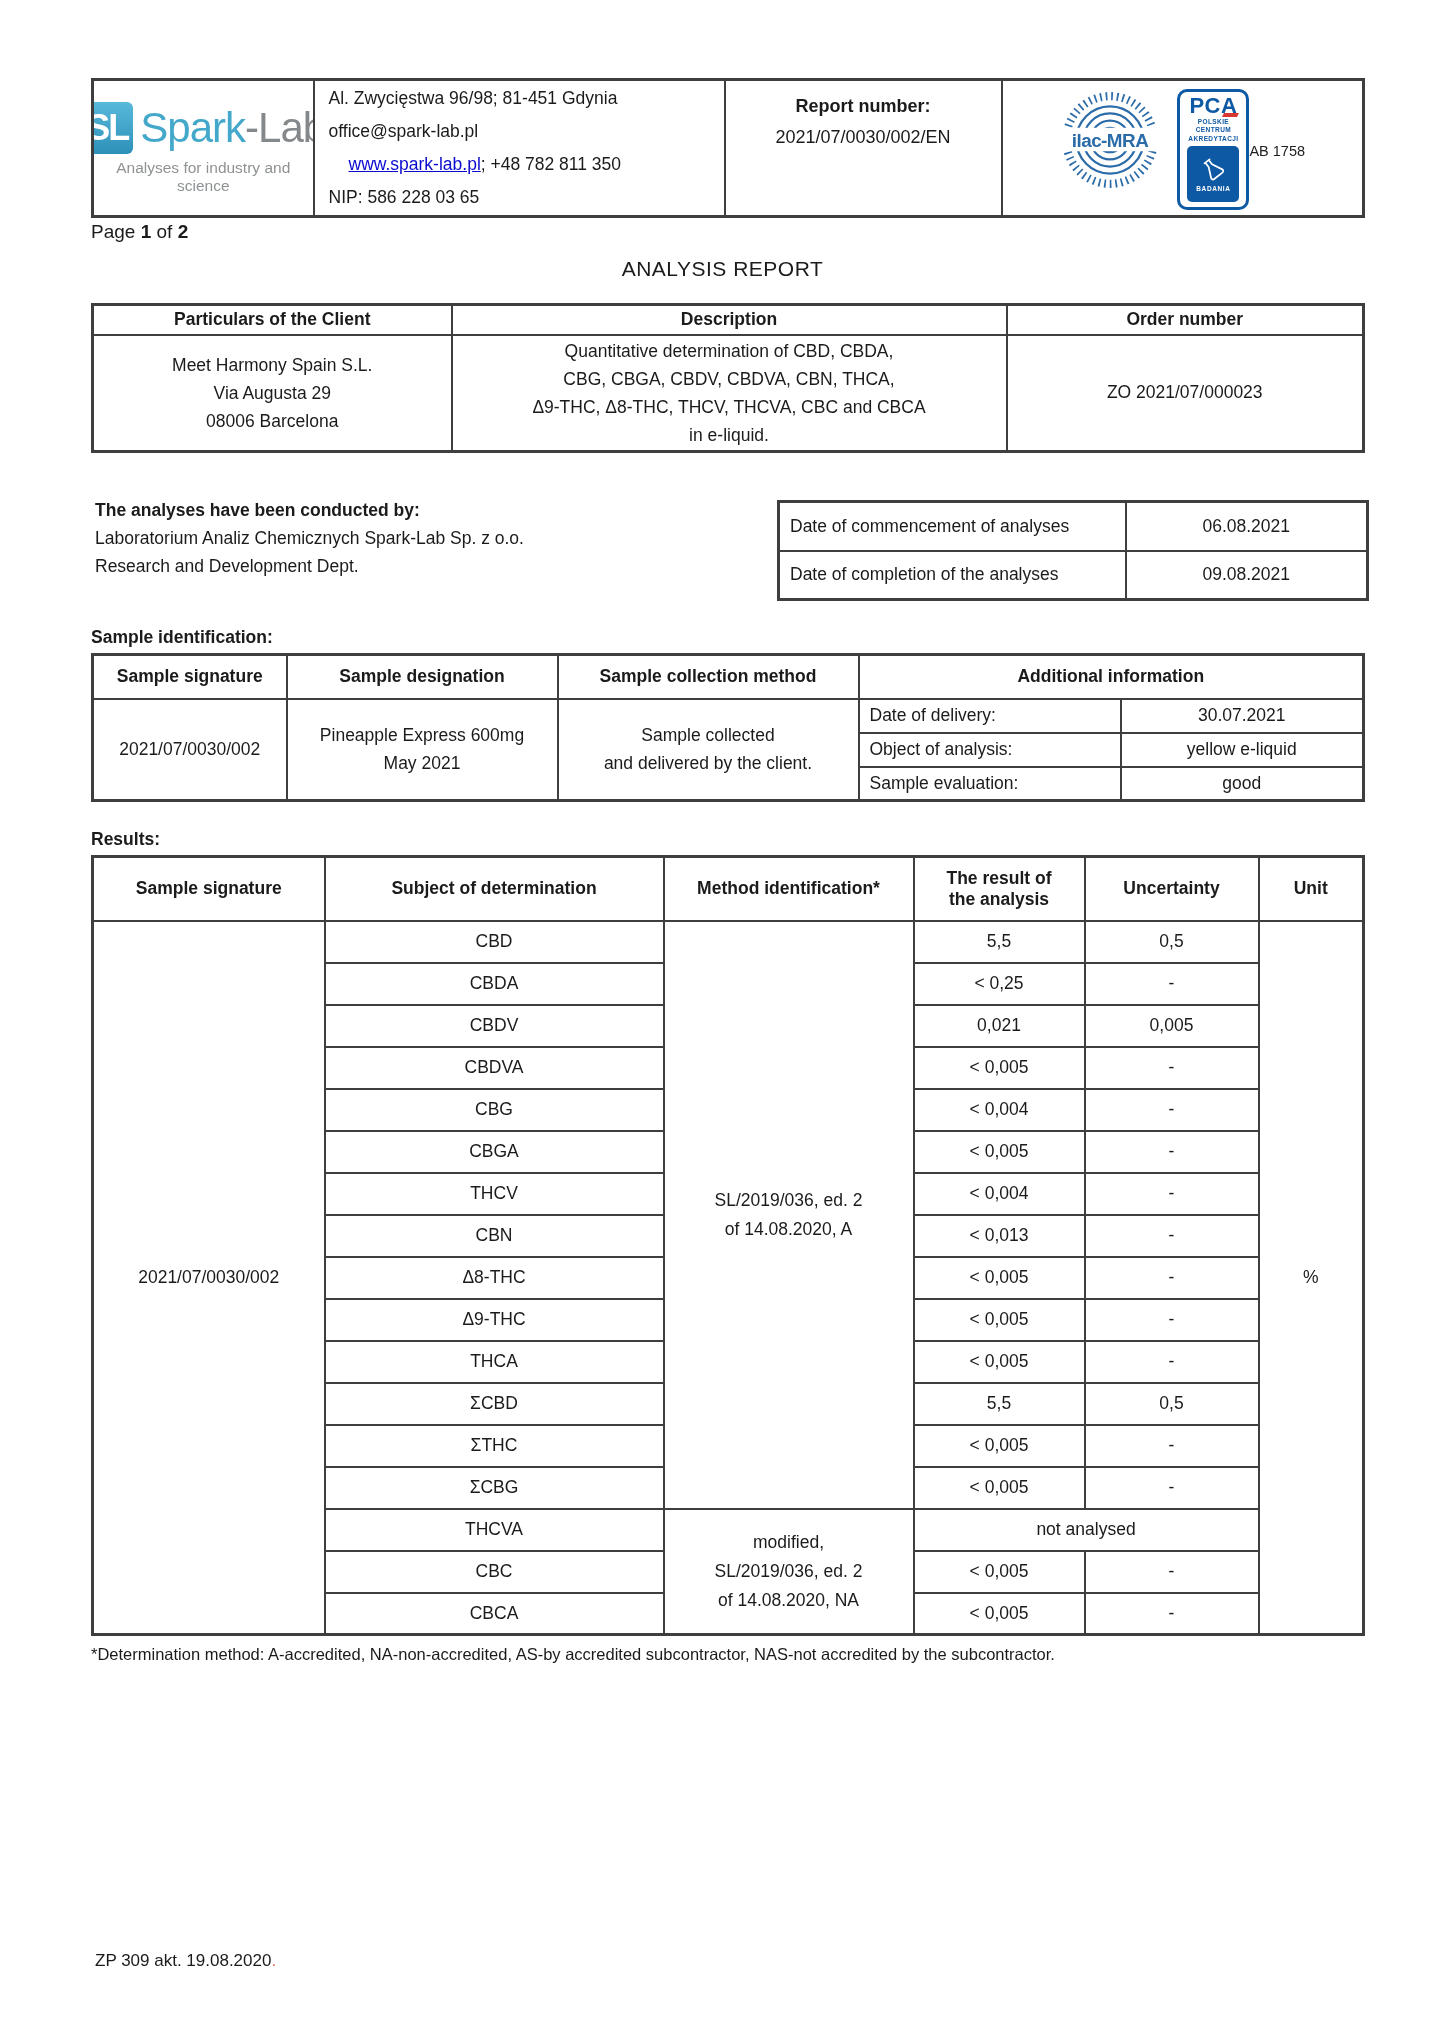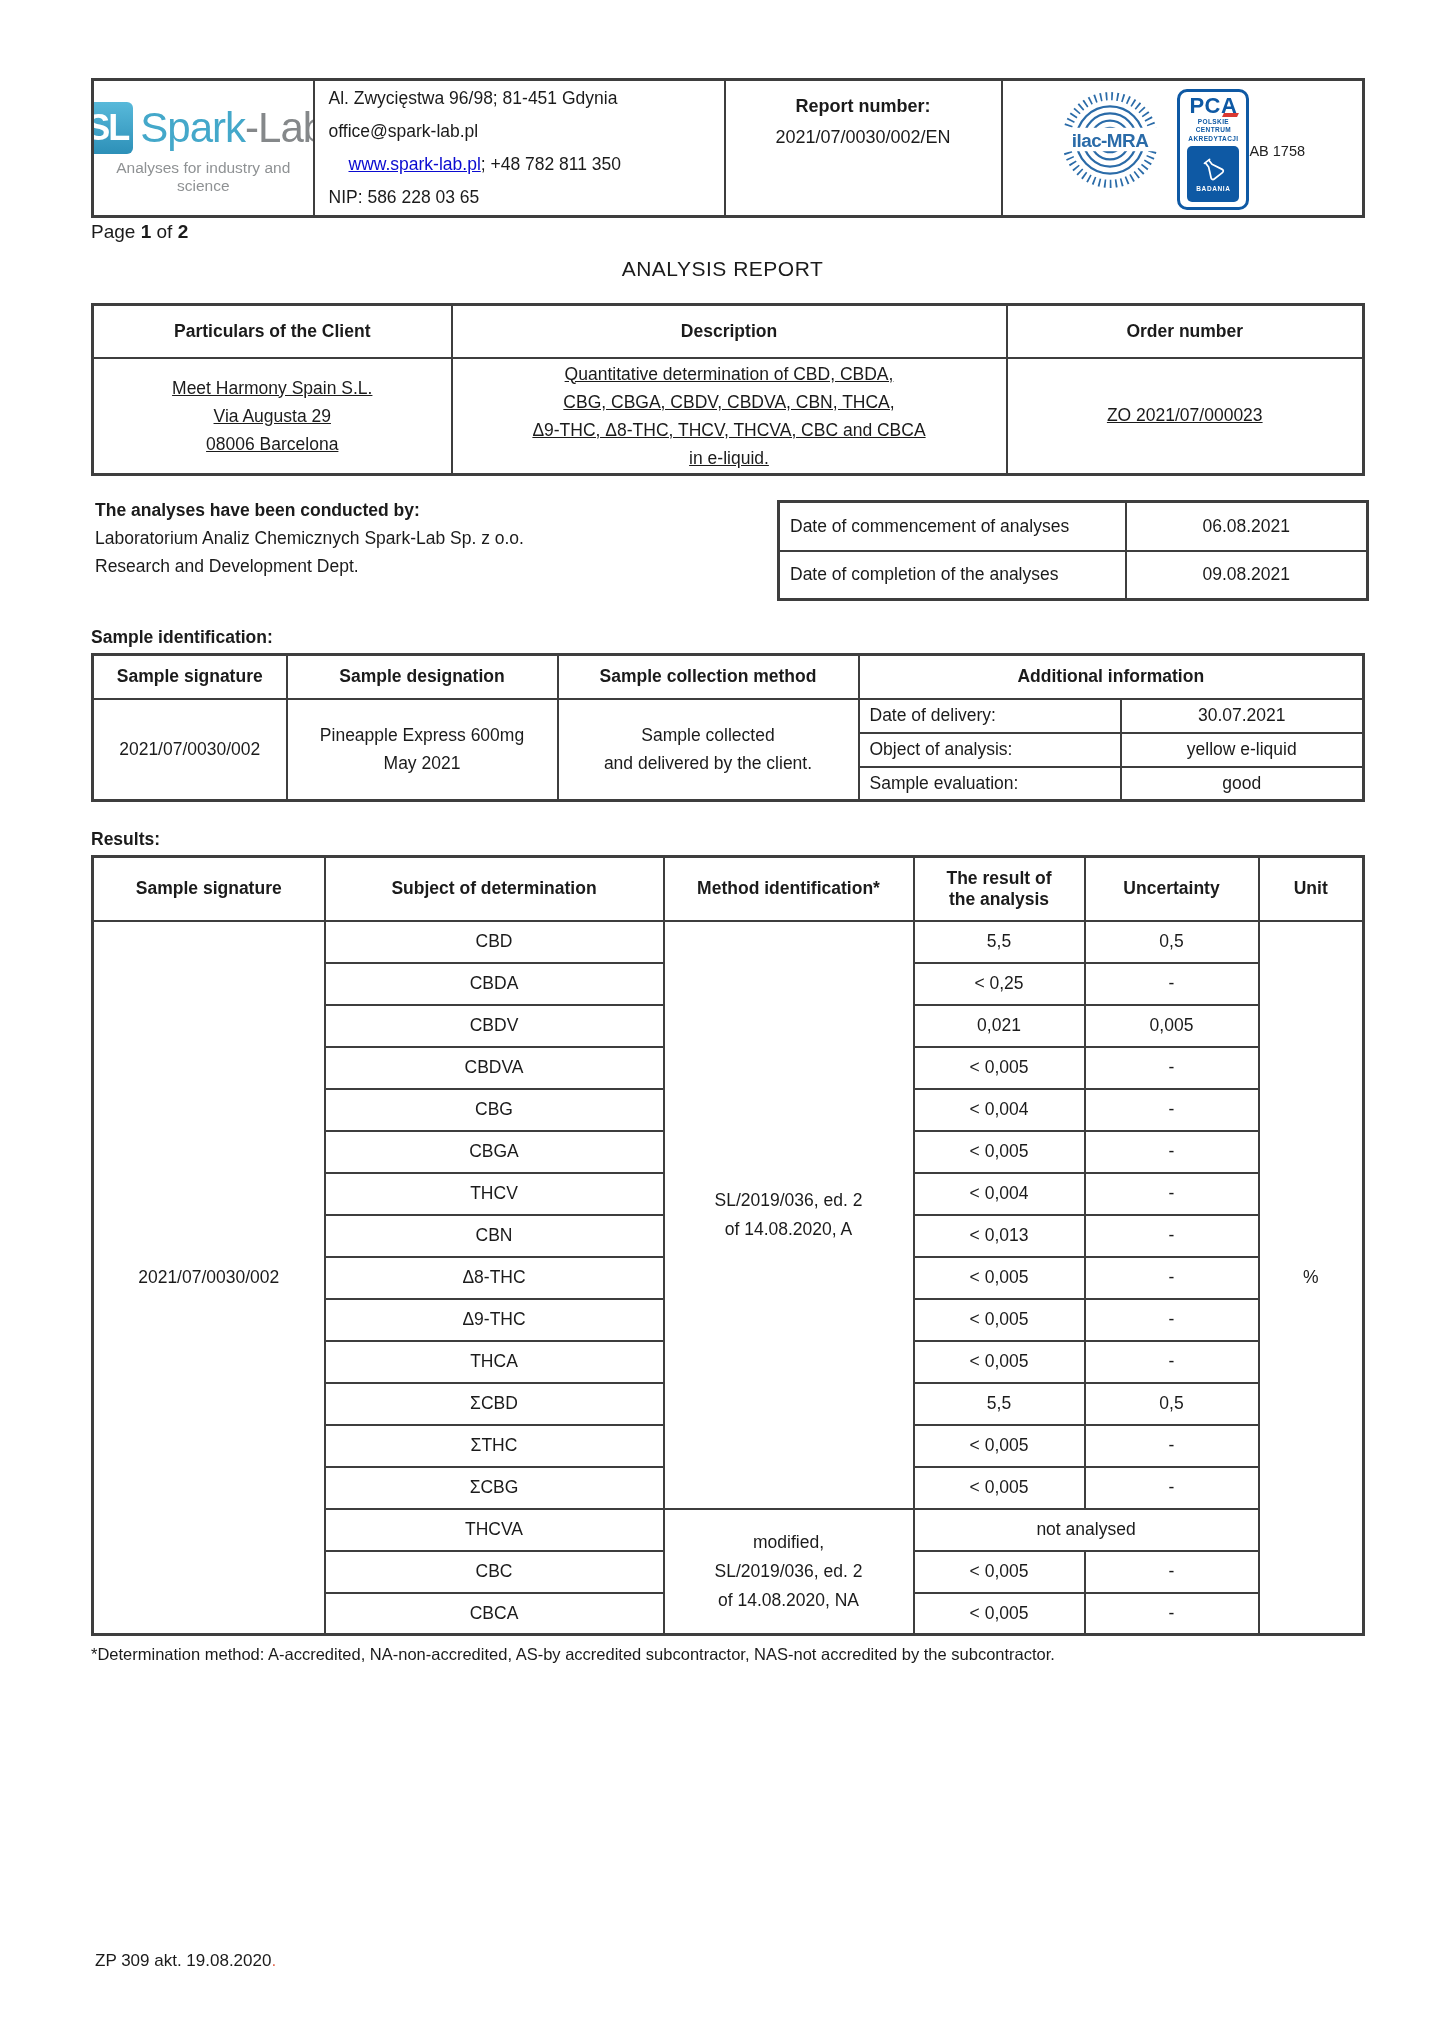--- a/index.html
+++ b/index.html
@@ -41,22 +41,22 @@
   .pca-ab{font-size:14.5px;color:#222;margin-top:4px;}
 
   .page-ind{position:absolute;left:91px;top:221px;width:1271px;font-size:19px;}
   .b{font-weight:bold;}
 
   .title{position:absolute;left:0;top:257px;width:1445px;text-align:center;
          font-size:21px;letter-spacing:.5px;}
 
   
   .client-table{position:absolute;left:91px;top:303px;width:1271px;}
-  .client-table tr.hd{height:53px;border-radius:11px;}
-  .client-table tr.bd{height:108px;text-decoration:underline;}
+  .client-table tr.hd{height:30px;border-radius:11px;}
+  .client-table tr.bd{height:108px;}
   .mline{line-height:28px;}
 
   
   .conducted{position:absolute;left:95px;top:496px;font-size:17.5px;line-height:28px;}
   .conducted .lbl{font-weight:bold;}
 
   
   .dates-table{position:absolute;left:777px;top:500px;width:589px;}
   .dates-table tr{height:49px;}
   .lefted{text-align:left;padding-left:10px;}

